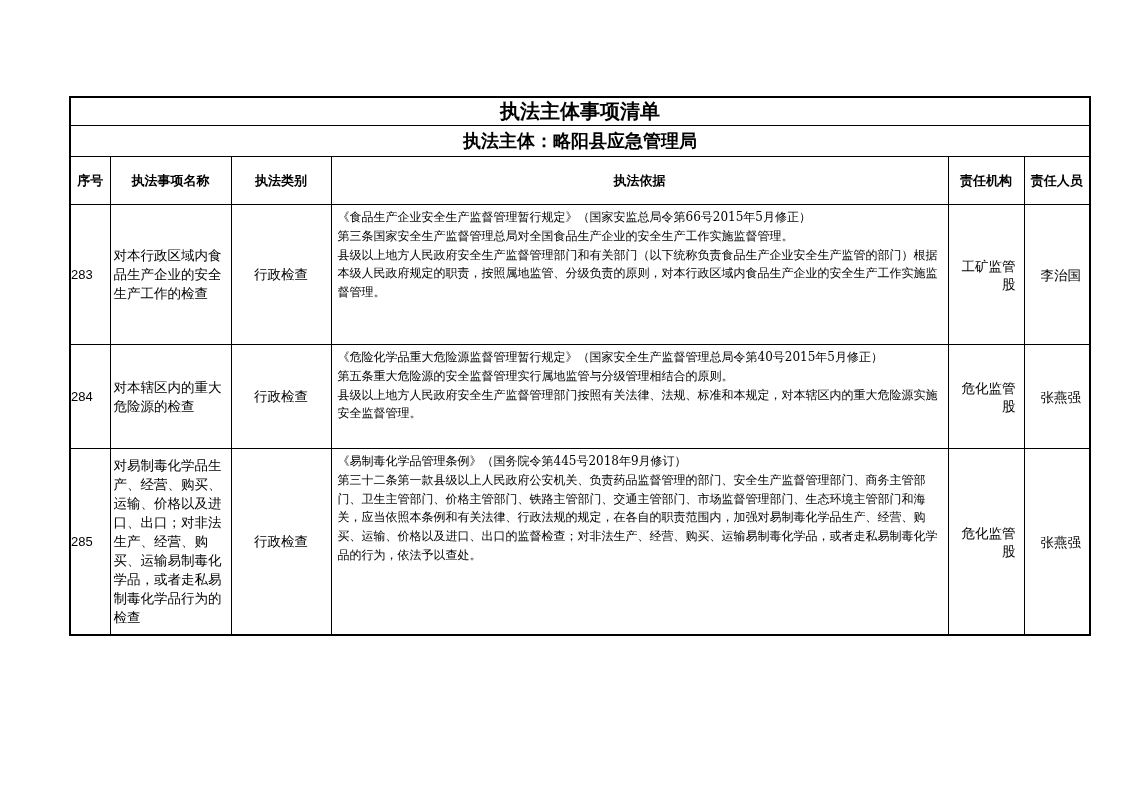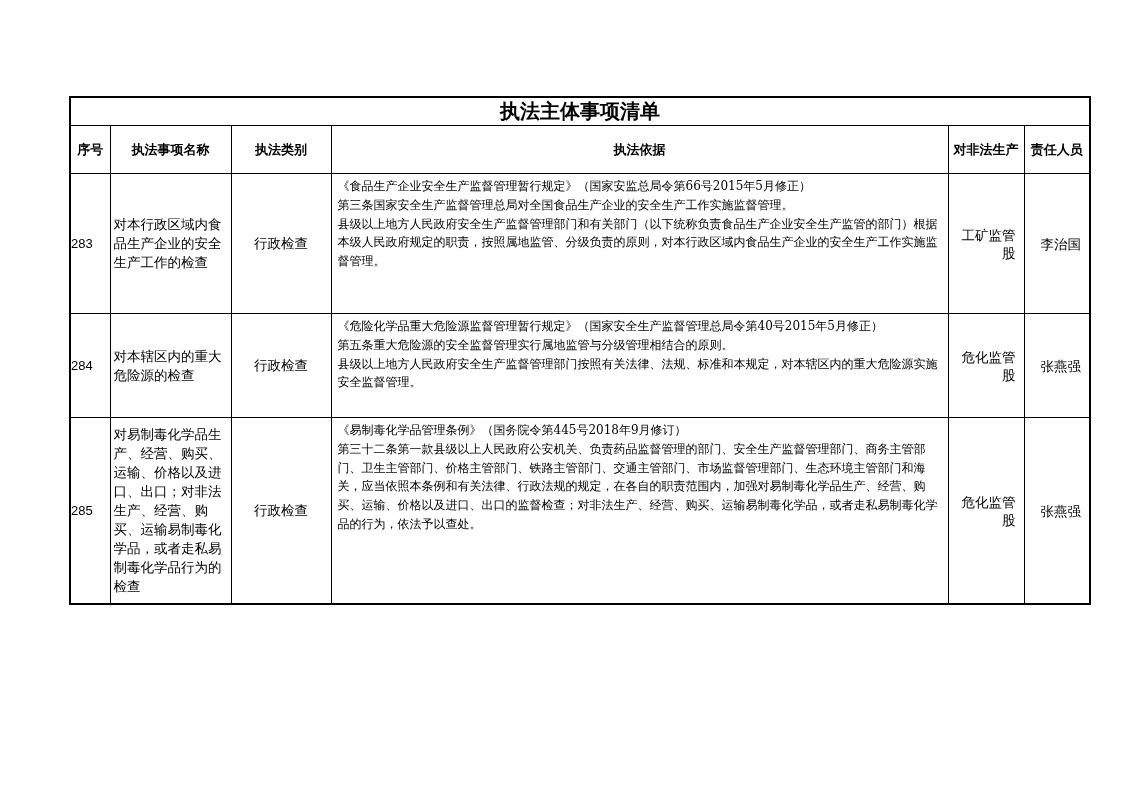--- a/index.html
+++ b/index.html
@@ -109,25 +109,28 @@
         <col style="width:100px">
         <col style="width:617px">
         <col style="width:76px">
         <col style="width:66px">
       </colgroup>
       <tbody>
           <tr>
         <td class="title-cell" colspan="6">执法主体事项清单</td>
       </tr>
       <tr>
+        <td class="subtitle-cell" colspan="6">执法主体：略阳县应急管理局</td>
+      </tr>
+      <tr>
         <th class="col-header">序号</th>
         <th class="col-header">执法事项名称</th>
         <th class="col-header">执法类别</th>
         <th class="col-header">执法依据</th>
-        <th class="col-header">对非法生产</th>
+        <th class="col-header">责任机构</th>
         <th class="col-header">责任人员</th>
       </tr>
       <tr class="row-283">
         <td class="cell-seq">283</td>
         <td class="cell-name">对本行政区域内食品生产企业的安全生产工作的检查</td>
         <td class="cell-category">行政检查</td>
         <td class="cell-basis">《食品生产企业安全生产监督管理暂行规定》（国家安监总局令第66号2015年5月修正）
 第三条国家安全生产监督管理总局对全国食品生产企业的安全生产工作实施监督管理。
 县级以上地方人民政府安全生产监督管理部门和有关部门（以下统称负责食品生产企业安全生产监管的部门）根据本级人民政府规定的职责，按照属地监管、分级负责的原则，对本行政区域内食品生产企业的安全生产工作实施监督管理。</td>
         <td class="cell-agency">工矿监管股</td>

